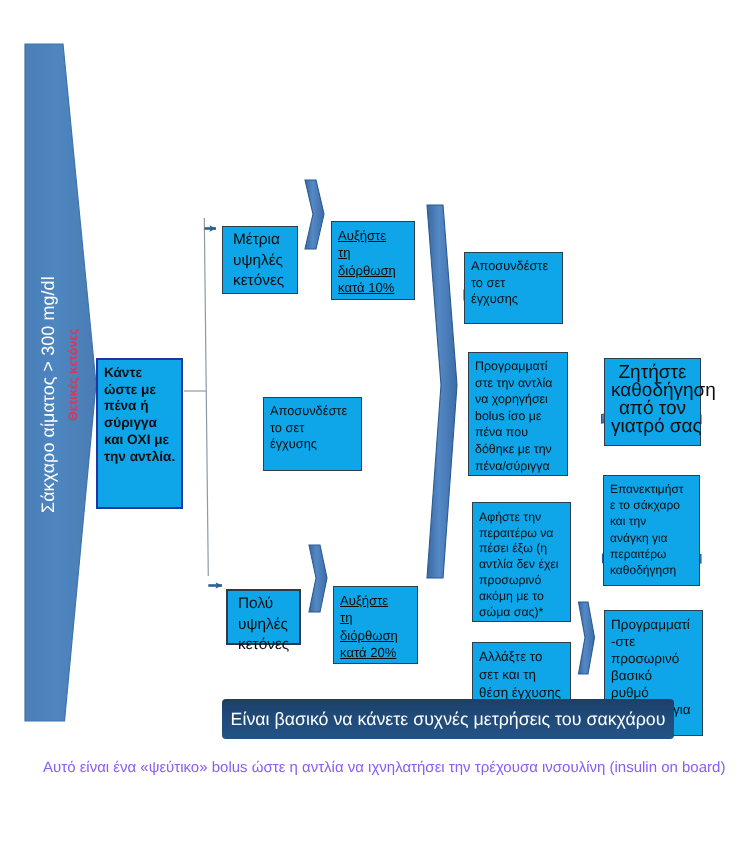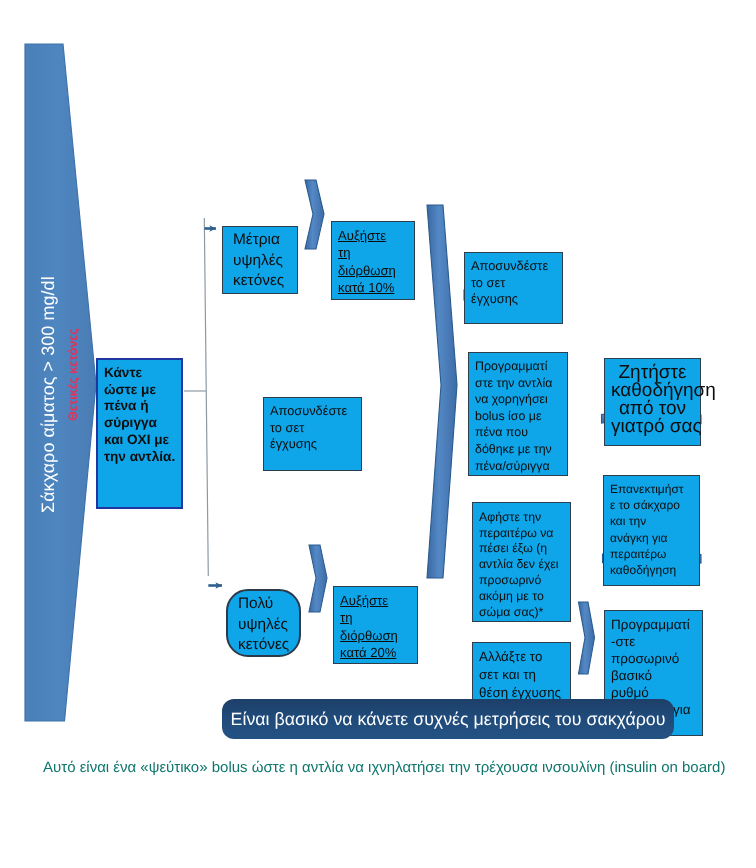--- a/index.html
+++ b/index.html
@@ -53,29 +53,29 @@
     white-space:nowrap;
     font-size:12.5px;
     font-weight:bold;
     color:#e0335c;
   }
 
   
   #callout{
     position:absolute;
     background:linear-gradient(to bottom, #1d3f68 0%, #1f4a79 45%, #245383 100%);
-    border-radius:12px;
+    border-radius:4px;
     color:#ffffff;
     display:flex;align-items:center;justify-content:center;
     font-size:17.8px;
   }
   #footnote{
     position:absolute;
     font-size:15.0px;
-    color:#0f766e;
+    color:#8b5cf6;
     white-space:nowrap;
   }
 </style>
 </head>
 <body>
 
 <div id="stage">
 
   <svg class="shape" style="left:0;top:0;width:756px;height:868px;pointer-events:none">
     <defs>
@@ -196,21 +196,21 @@
   </div>
 
   <div class="box" style="left:472px;top:597px;width:99px;height:60px;font-size:13.4px;line-height:18px;">
     <div class="txt">
         <div class="ln">Αλλάξτε το</div>
         <div class="ln">σετ και τη</div>
         <div class="ln">θέση έγχυσης</div>
       </div>
   </div>
 
-  <div class="box thick2 big" style="left:226px;top:544px;width:75px;height:68px;border-radius:22px;">
+  <div class="box thick2 big" style="left:226px;top:544px;width:75px;height:56px;">
     <div class="txt">
         <div class="ln">Πολύ</div>
         <div class="ln">υψηλές</div>
         <div class="ln">κετόνες</div>
       </div>
   </div>
 
   <div class="box mid" style="left:333px;top:541px;width:85px;height:78px;">
     <div class="txt">
         <div class="ln">Αυξήστε</div>

